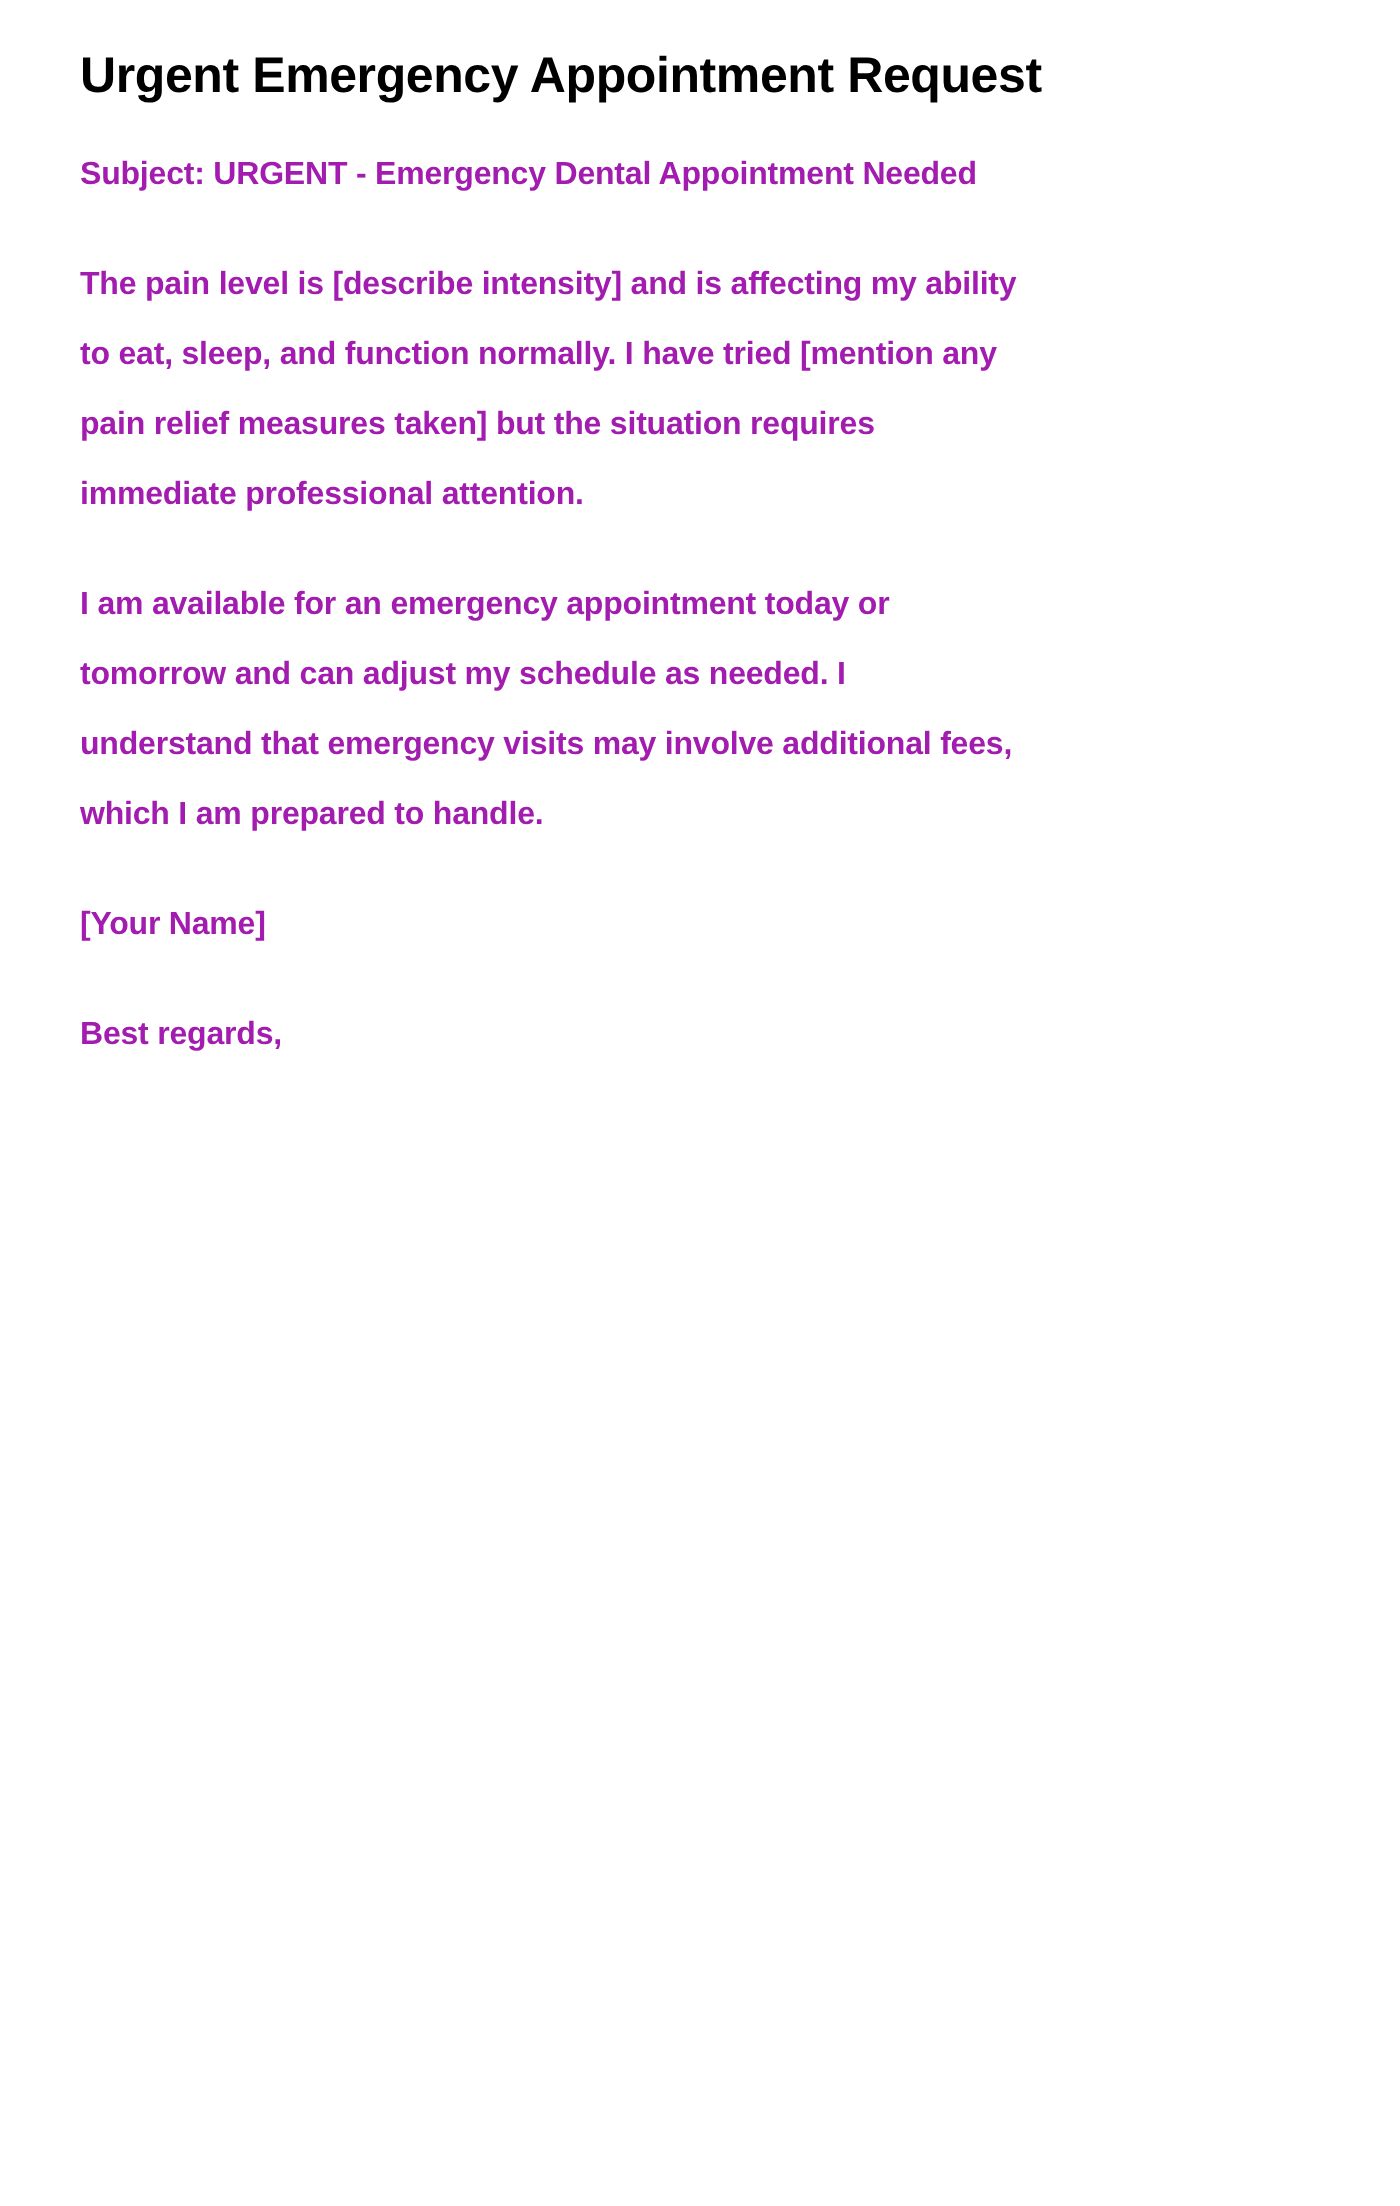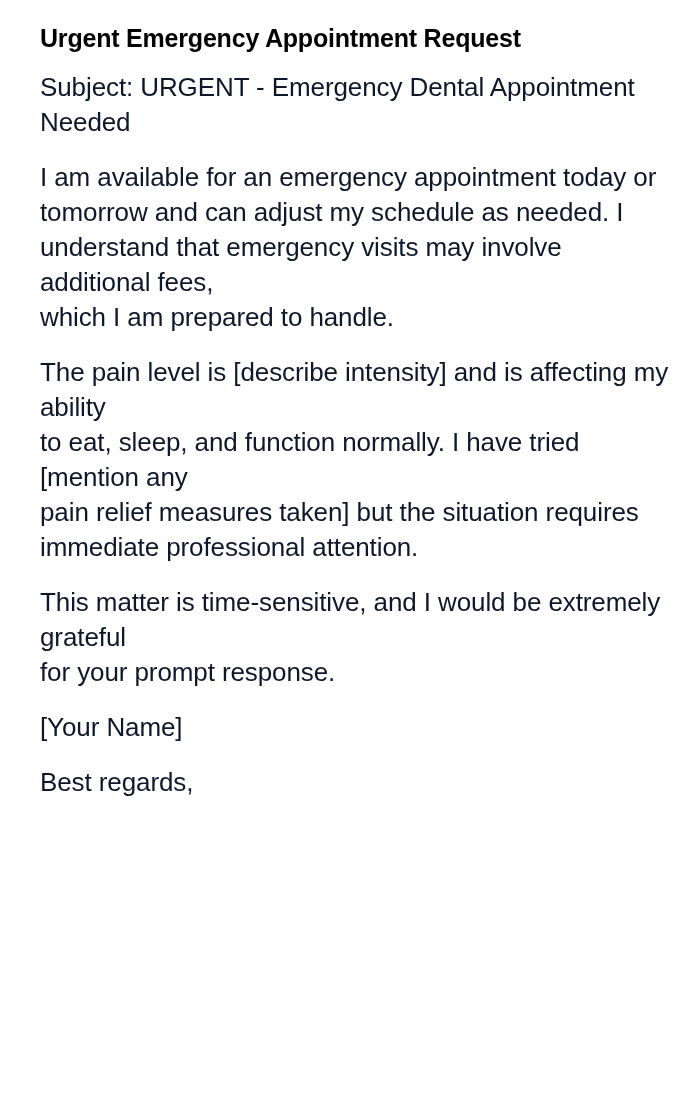--- a/index.html
+++ b/index.html
@@ -21,49 +21,47 @@
   .doc-title {
     margin: 0 0 15px 0;
     font-size: 25px;
     line-height: 33px;
     font-weight: 700;
     color: #000000;
     letter-spacing: -0.2px;
   }
   .body-text {
     margin: 0 0 20px 0;
-    font-size: 26px;
+    font-size: 16px;
     line-height: 35px;
-    font-weight: 400;
-    color: #0f172a;
+    font-weight: 700;
+    color: #a21caf;
     white-space: pre-line;
     letter-spacing: -0.1px;
   }
 </style>
 </head>
 <body>
 
 <main class="page">
   <h1 class="doc-title">Urgent Emergency Appointment Request</h1>
 
   <p class="body-text">Subject: URGENT - Emergency Dental Appointment Needed</p>
 
 
 
+  <p class="body-text">The pain level is [describe intensity] and is affecting my ability
+to eat, sleep, and function normally. I have tried [mention any
+pain relief measures taken] but the situation requires
+immediate professional attention.</p>
+
   <p class="body-text">I am available for an emergency appointment today or
 tomorrow and can adjust my schedule as needed. I
 understand that emergency visits may involve additional fees,
 which I am prepared to handle.</p>
 
-  <p class="body-text">The pain level is [describe intensity] and is affecting my ability
-to eat, sleep, and function normally. I have tried [mention any
-pain relief measures taken] but the situation requires
-immediate professional attention.</p>
 
-
-  <p class="body-text">This matter is time-sensitive, and I would be extremely grateful
-for your prompt response.</p>
 
   <p class="body-text">[Your Name]</p>
 
   <p class="body-text">Best regards,</p>
 
 </main>
 
 </body></html>

